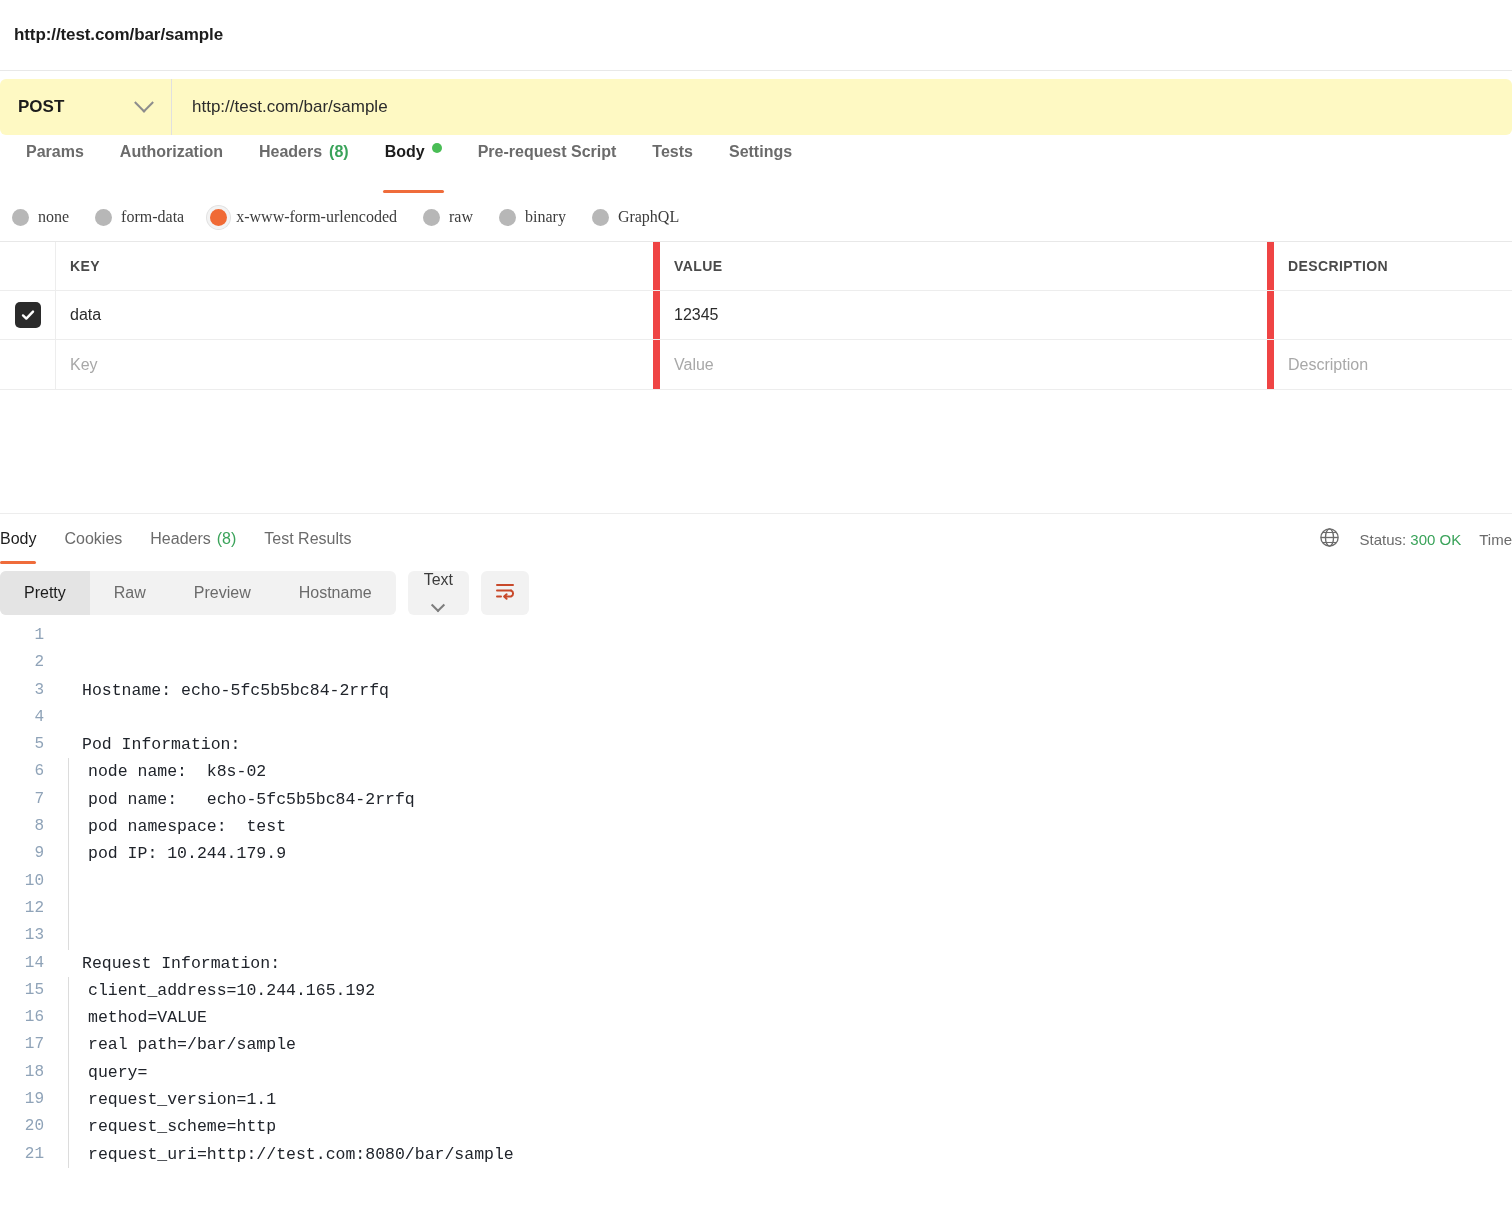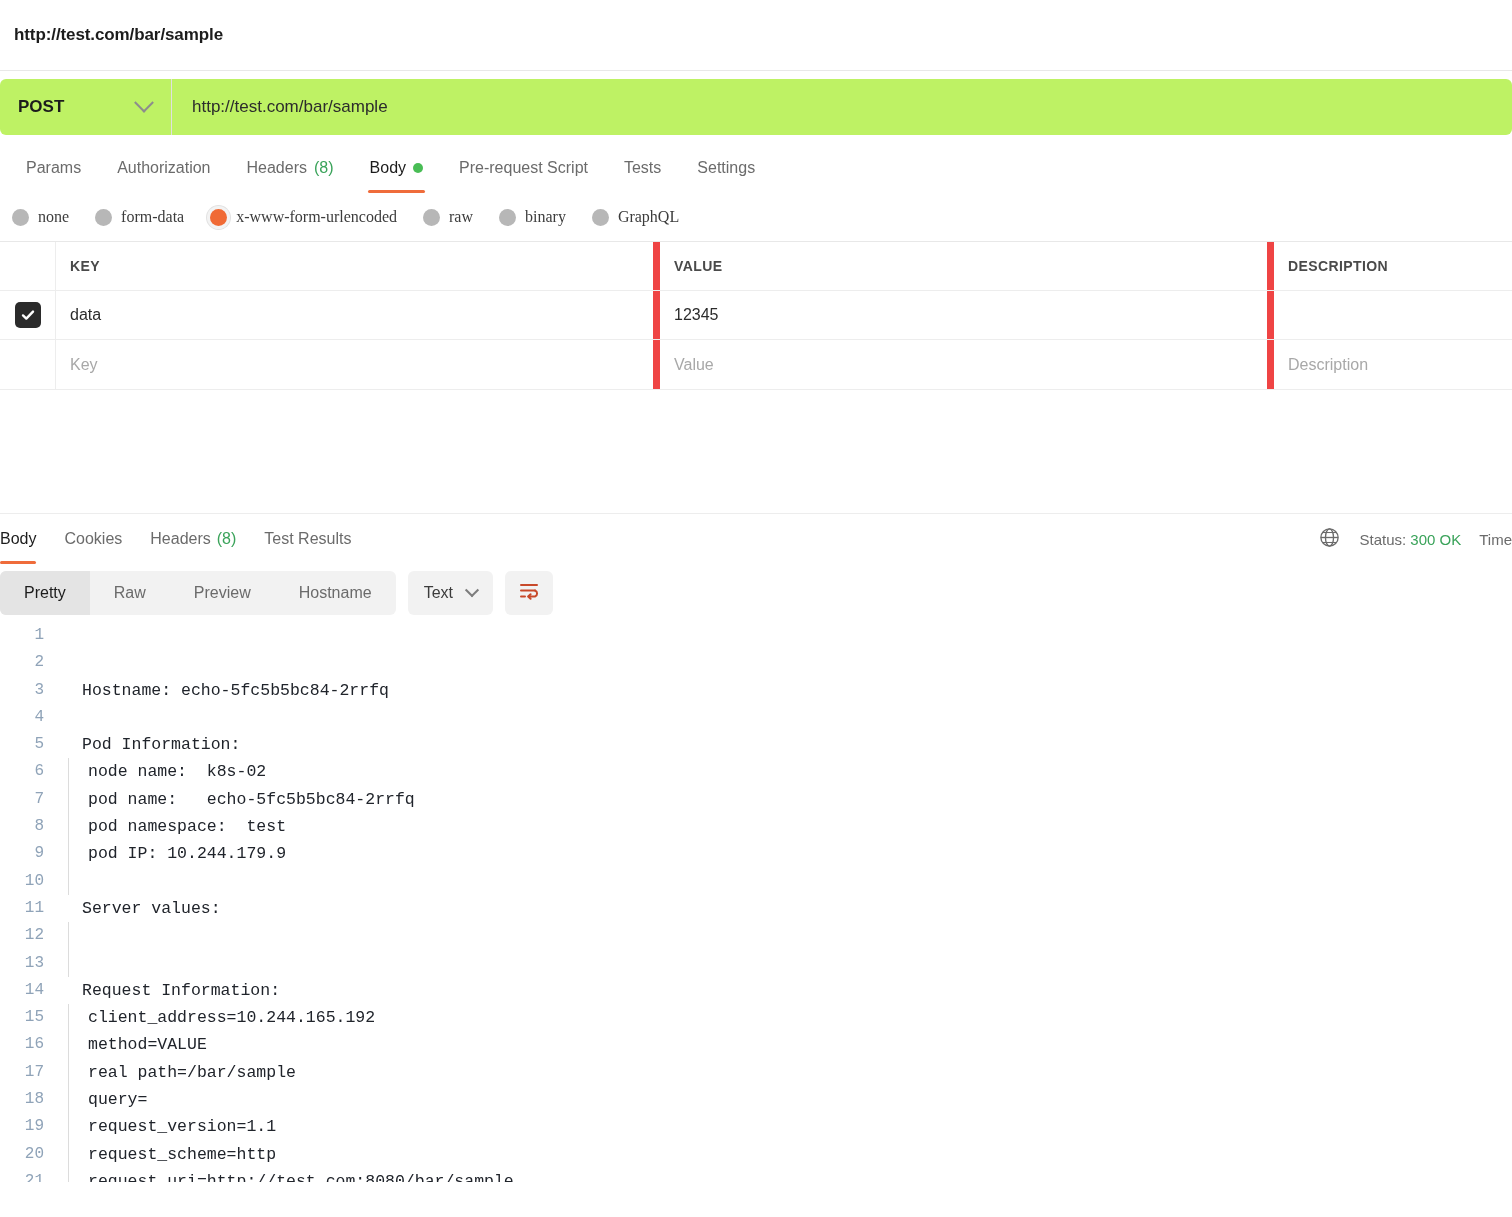--- a/index.html
+++ b/index.html
@@ -35,21 +35,21 @@
     display: flex;
     align-items: center;
     padding: 8px 0 8px 0;
     background: #fff;
   }
   .url-box {
     display: flex;
     align-items: stretch;
     height: 56px;
     width: 100%;
-    background: #bef264;
+    background: #fef9c3;
     border-radius: 6px;
     overflow: hidden;
   }
   .method-select {
     width: 172px;
     display: flex;
     align-items: center;
     justify-content: space-between;
     padding: 0 20px 0 18px;
     border-right: 1px solid #e0e0e0;
@@ -82,27 +82,28 @@
     display: flex;
     align-items: flex-end;
     height: 50px;
     padding-left: 8px;
     gap: 0;
   }
   .rtab {
     position: relative;
     height: 50px;
     display: flex;
-    align-items: center;
+    align-items: flex-start;
     gap: 7px;
     padding: 0 18px;
     font-size: 16px;
     color: #6b6b6b;
     cursor: pointer;
     white-space: nowrap;
+    font-weight: bold;
   }
   .rtab.active { color: #1c1c1c; }
   .rtab.active::after {
     content: "";
     position: absolute;
     left: 16px; right: 16px; bottom: 0;
     height: 3px;
     background: #ef6c3b;
     border-radius: 2px;
   }
@@ -279,20 +280,21 @@
     display: flex;
     align-items: center;
     gap: 14px;
     height: 44px;
     padding: 0 16px;
     background: #f2f2f2;
     border-radius: 6px;
     font-size: 16px;
     color: #3c3c3c;
     cursor: pointer;
+    flex-direction: column;
   }
   .chev-sm {
     width: 10px; height: 10px;
     border-right: 2px solid #7d7d7d;
     border-bottom: 2px solid #7d7d7d;
     transform: rotate(45deg) translate(-2px,-2px);
   }
   .wrap-btn {
     width: 48px; height: 44px;
     background: #f2f2f2;
@@ -544,25 +546,20 @@
       <span class="ln">9</span>
       <span class="gutter bar"></span>
       <span class="code-text" style="padding-left: 6px;">pod IP: 10.244.179.9</span>
     </div>
   <div class="code-line">
       <span class="ln">10</span>
       <span class="gutter bar"></span>
       <span class="code-text"></span>
     </div>
   <div class="code-line">
-      <span class="ln">11</span>
-      <span class="gutter"></span>
-      <span class="code-text">Server values:</span>
-    </div>
-  <div class="code-line">
       <span class="ln">12</span>
       <span class="gutter bar"></span>
     </div>
   <div class="code-line">
       <span class="ln">13</span>
       <span class="gutter bar"></span>
       <span class="code-text"></span>
     </div>
   <div class="code-line">
       <span class="ln">14</span>

